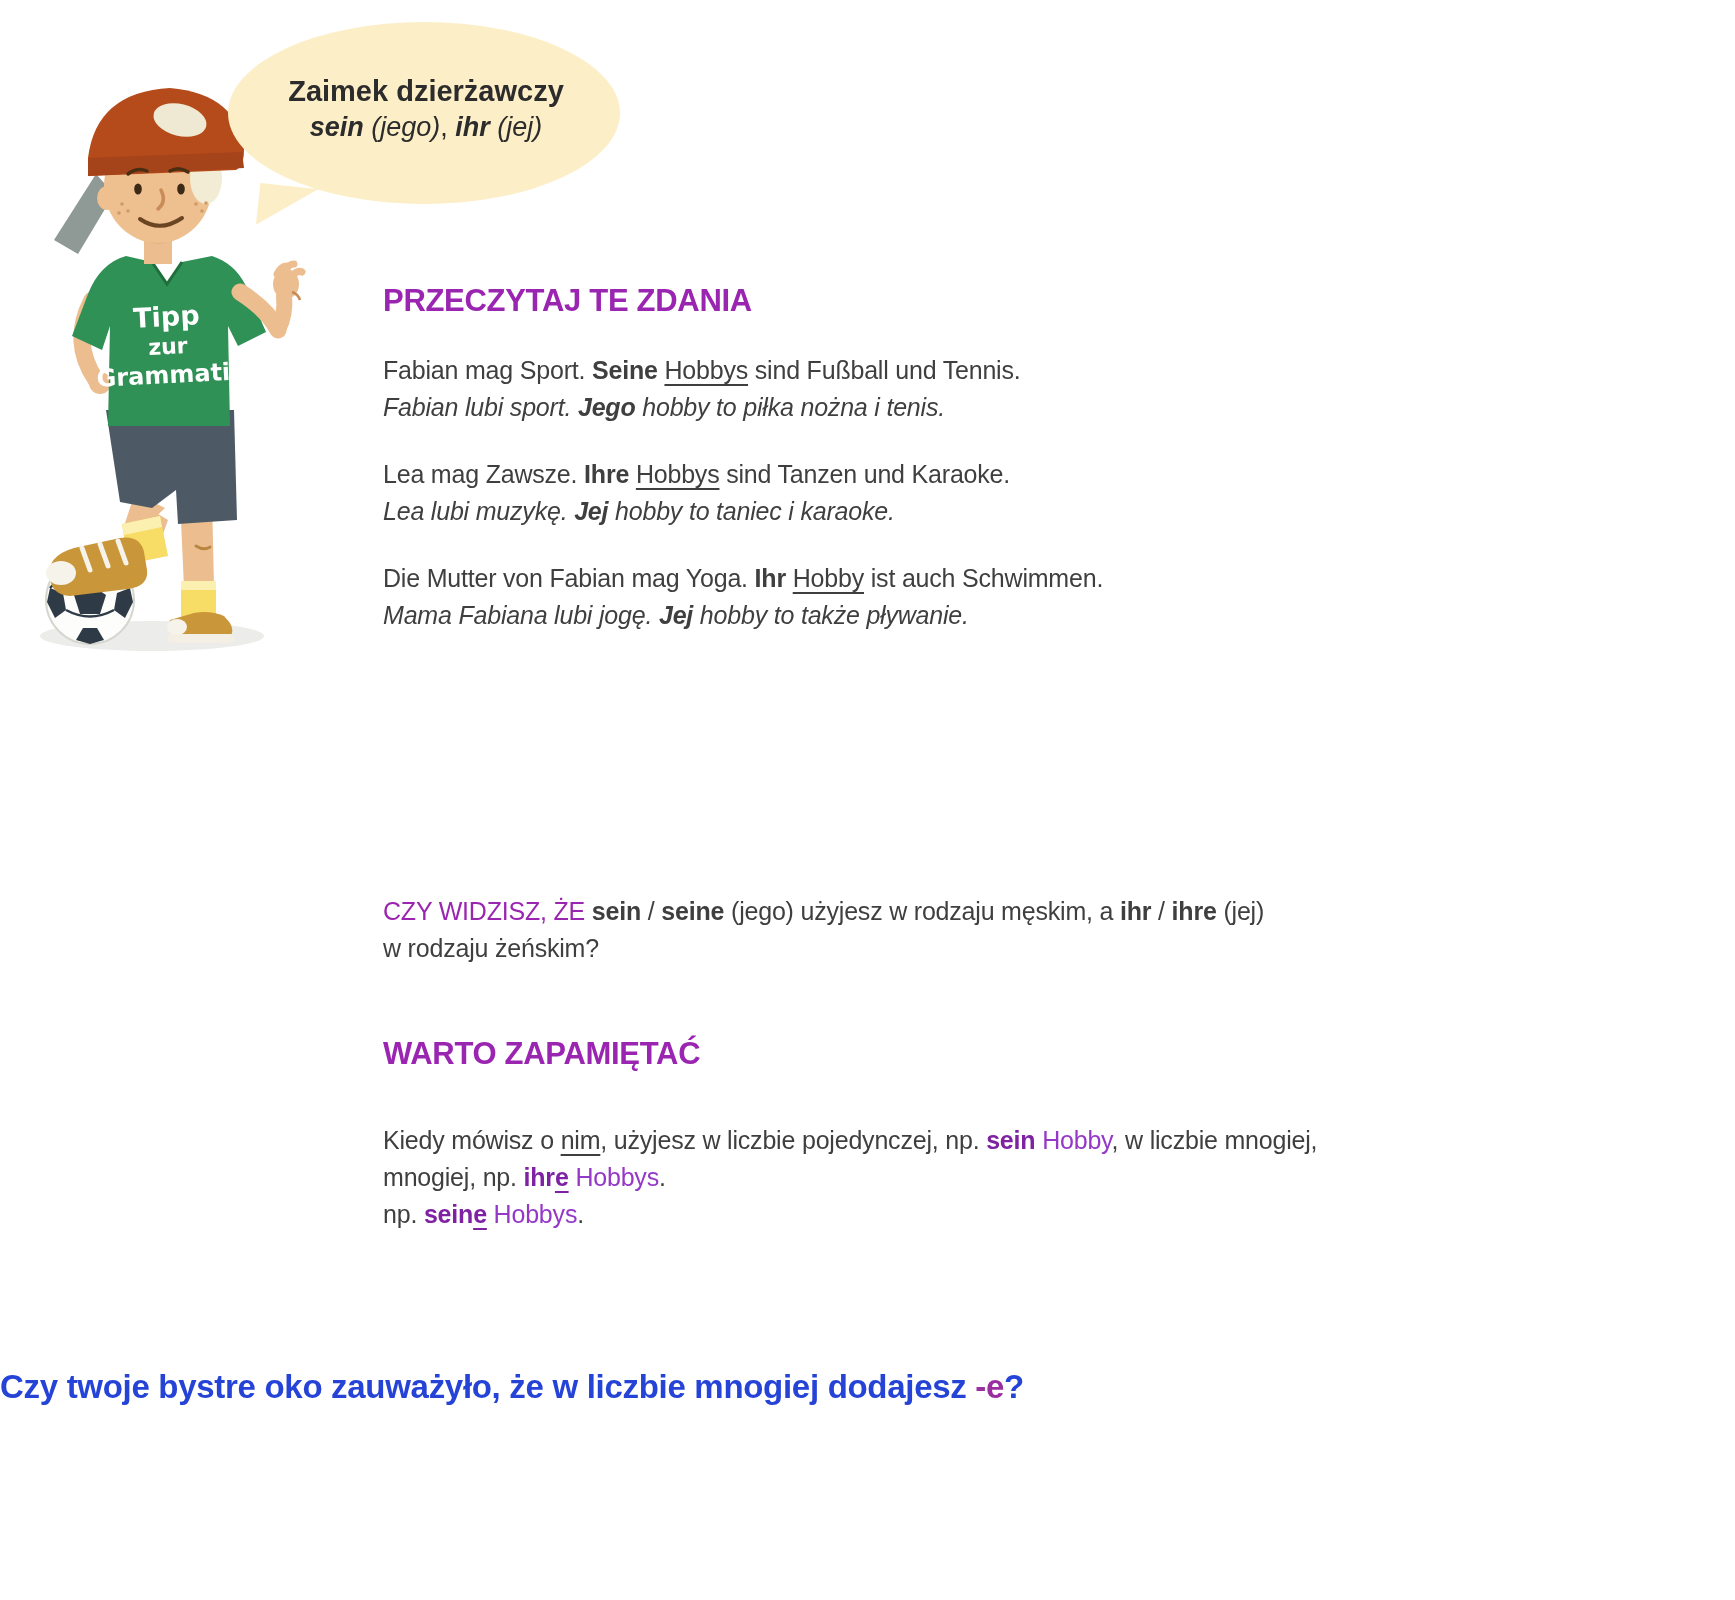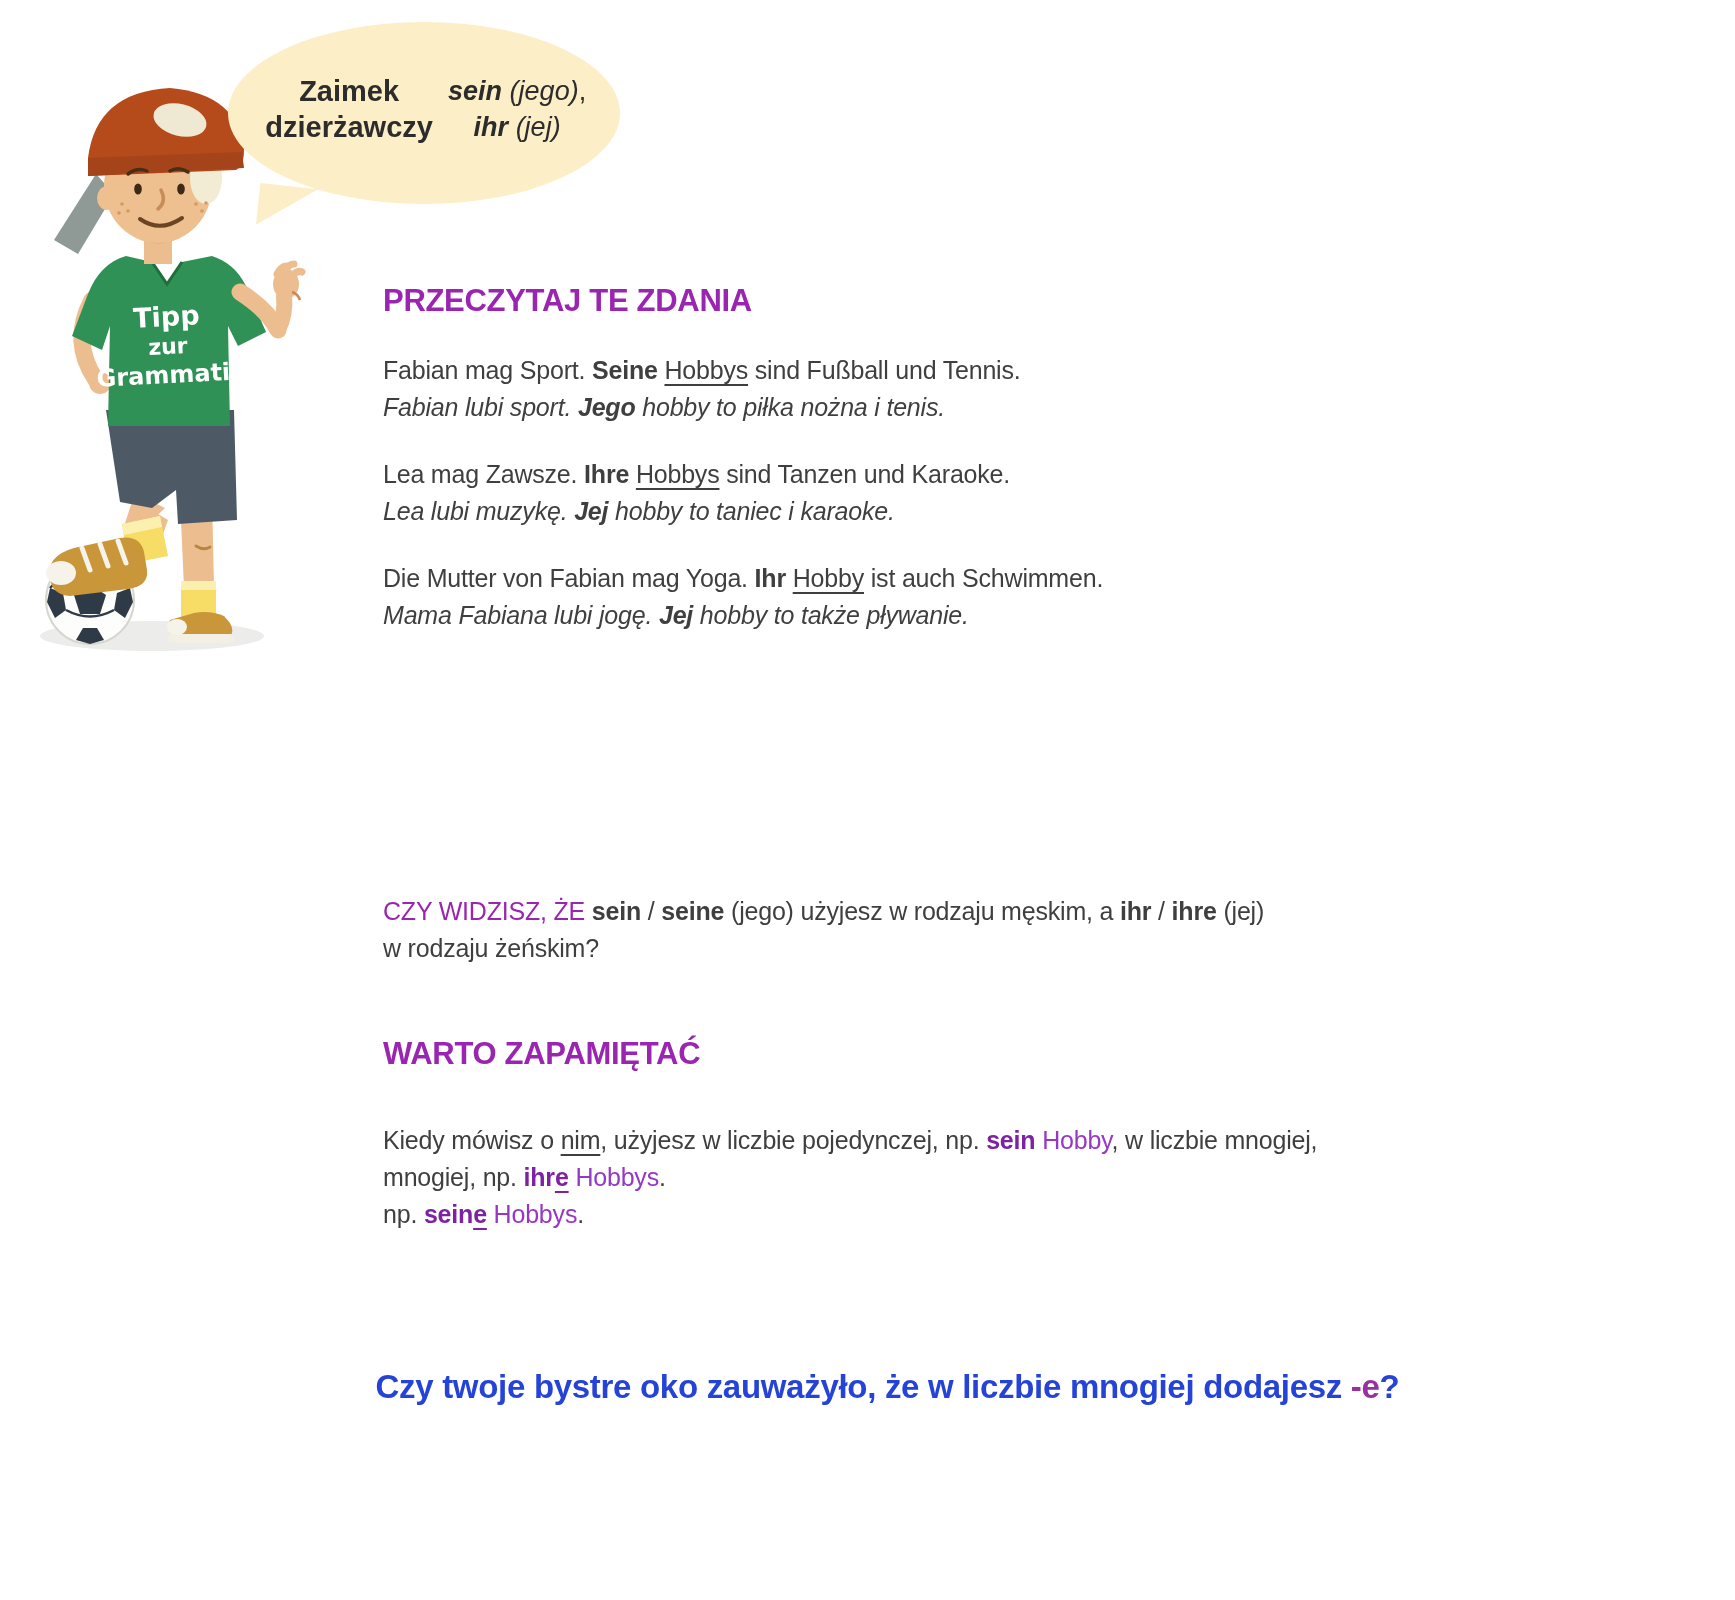--- a/index.html
+++ b/index.html
@@ -9,21 +9,21 @@
     font-family:"Liberation Sans", sans-serif;
     color:var(--text-color, #3f3f3f);
   }
   .page { position:absolute; inset:0; }
 
   
   .boy-wrap { position:absolute; left:30px; top:78px; width:280px; height:585px; }
   .bubble {
     position:absolute; left:228px; top:22px; width:392px; height:182px;
     background:var(--bubble-bg, #fceec6); border-radius:50%;
-    display:flex; flex-direction:row; justify-content:center; align-items:center;
+    display:flex; flex-direction:column; justify-content:center; align-items:center;
     text-align:center; padding:10px 26px 18px 30px;
   }
   .bubble::after {
     content:""; position:absolute; left:30px; bottom:-24px; width:0; height:0;
     border-top:42px solid var(--bubble-bg, #fceec6);
     border-right:58px solid transparent;
     transform:rotate(6deg);
   }
   .bubble-l1 { font-size:29px; font-weight:700; color:#2c2c2c; line-height:36px; }
   .bubble-l2 { font-size:27px; color:#2c2c2c; line-height:36px; }
@@ -41,23 +41,22 @@
 
   .pairs { position:absolute; left:383px; top:352px; width:1090px; }
   .pair { margin-bottom:30px; }
   .it-line { font-style:italic; }
 
   .notice { position:absolute; left:383px; top:893px; width:1100px; }
   .remember-p { position:absolute; left:383px; top:1122px; width:1100px; }
 
   .footer-line {
     position:absolute; top:1368px; left:0; width:100%;
-    text-align:center; font-size:33px; font-weight:700; letter-spacing:-0.3px;
+    text-align:left; font-size:33px; font-weight:700; letter-spacing:-0.3px;
     color:var(--footer-blue, #2543d6);
-    padding-left:40px;
   }
 
   
   .b  { font-weight:700; }
   .u  { text-decoration:underline; text-underline-offset:5px; text-decoration-thickness:1.5px; }
   .it { font-style:italic; }
   .bi { font-style:italic; font-weight:700; }
   .hd { color:var(--heading-purple, #9a25b1); font-weight:400; }
   .hl { color:var(--purple-bold, #7e22a3); font-weight:700; }
   .pv { color:var(--purple-text, #9537c7); }

